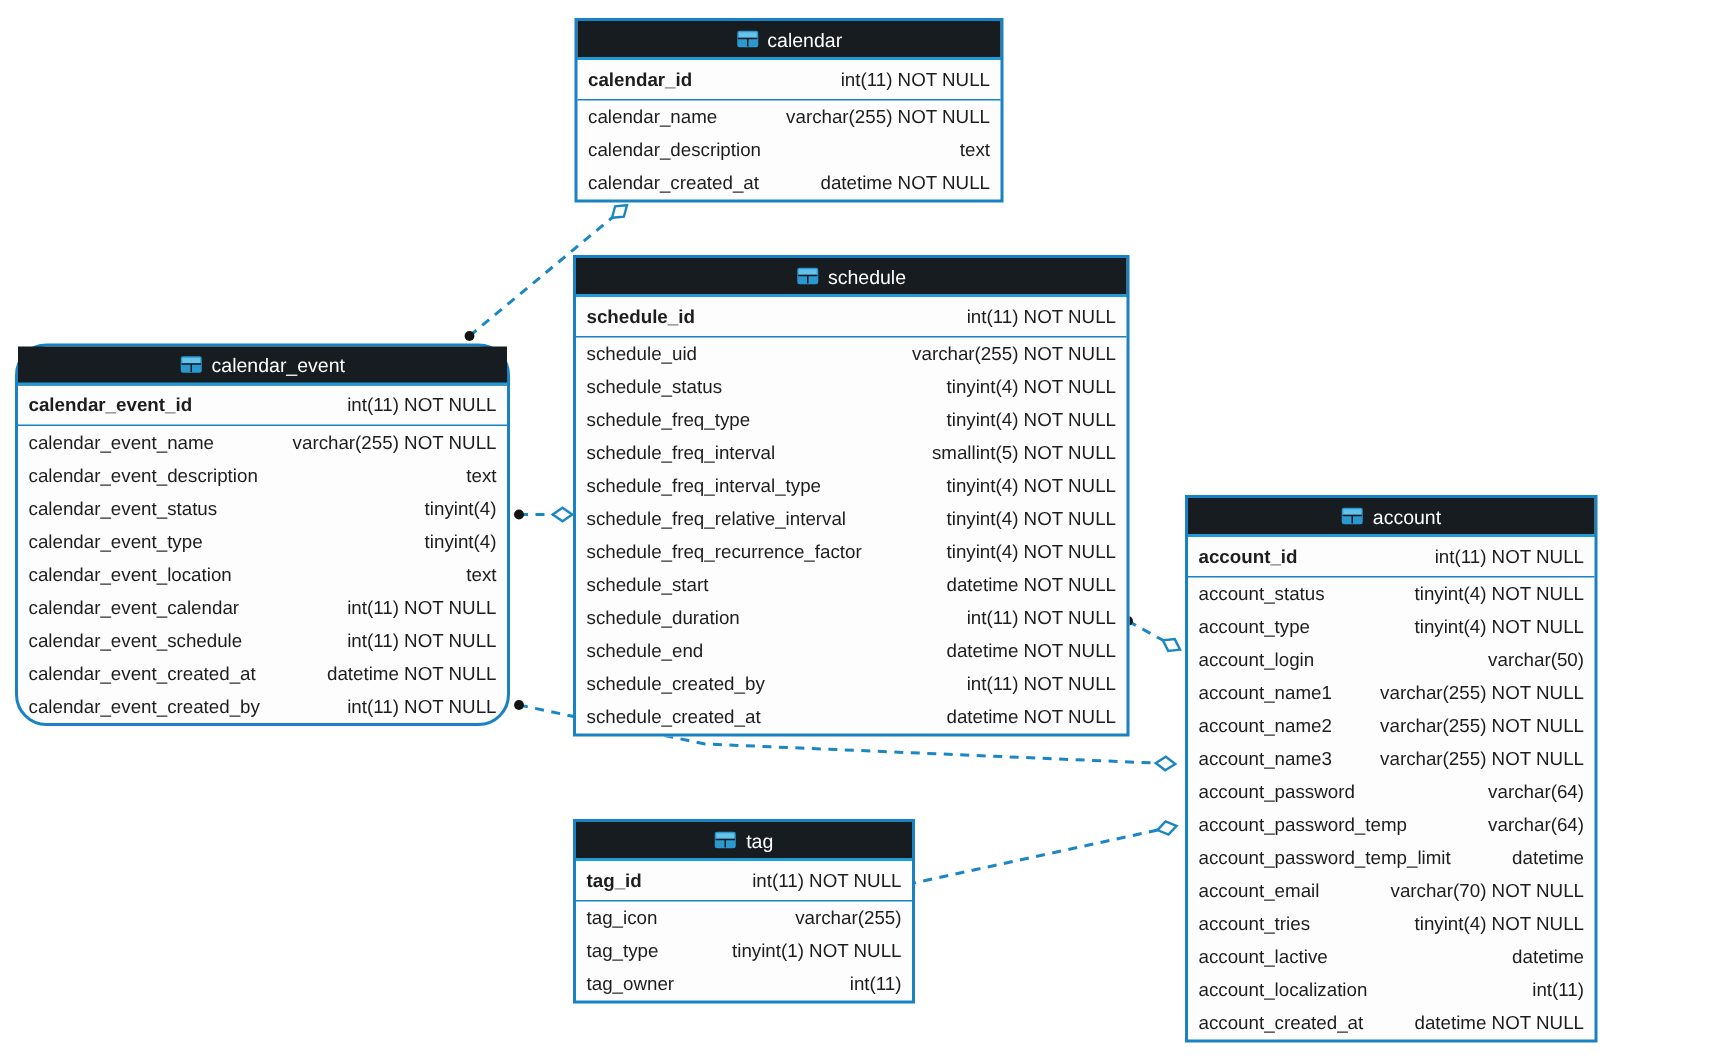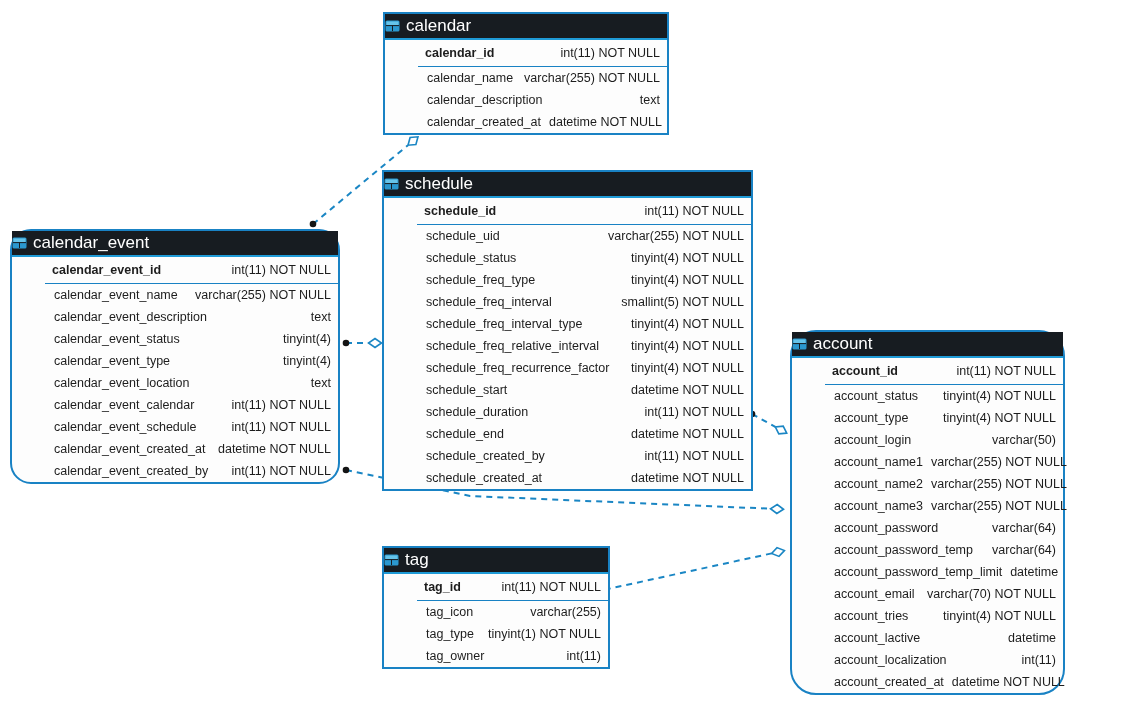--- a/index.html
+++ b/index.html
@@ -12,36 +12,35 @@
   .rel-dot{fill:var(--dot,#141414);}
   .rel-diamond{fill:#ffffff;stroke:var(--relation,#1a86c4);stroke-width:1.6;}
   .entity{
     position:absolute;box-sizing:border-box;
     border:2px solid var(--accent,#1982c4);
     background:var(--row-bg,#fdfdfd);
   }
   .entity-header{
     height:24px;background:var(--header-bg,#171c21);
     border-bottom:2px solid var(--header-line,#1f9bd7);
-    display:flex;align-items:center;justify-content:flex-start;gap:6px;
-    color:var(--header-text,#fff);font-size:17px;
+    display:flex;align-items:center;justify-content:center;gap:6px;
+    color:var(--header-text,#fff);font-size:13px;
   }
   .tbl-icon{flex:0 0 auto;display:block;}
   .pk-row{
     display:flex;justify-content:space-between;align-items:center;gap:8px;
     height:26px;padding:0 7px;border-bottom:1px solid var(--accent,#1982c4);
-    font-size:12.5px;color:var(--row-text,#1d1d1d);white-space:nowrap;margin-left:33px;
+    font-size:12.5px;color:var(--row-text,#1d1d1d);white-space:nowrap;
   }
   .pk-name{font-weight:bold;}
   .rows{display:block;}
   .row{
     display:flex;justify-content:space-between;align-items:center;gap:8px;
     height:22px;padding:0 7px;font-size:12.5px;color:var(--row-text,#1d1d1d);
     white-space:nowrap;
-    margin-left:35px;
   }
   .col-type,.pk-type{text-align:left;}
 </style>
 </head>
 <body>
 
 <div id="canvas">
   <svg id="relations" xmlns="http://www.w3.org/2000/svg">
       <g>
         <polyline class="rel-line" points="313,224 407.99837198628154,145.15135125138633"></polyline>
@@ -209,21 +208,21 @@
         <div class="row">
           <span class="col-name">calendar_event_created_at</span>
           <span class="col-type">datetime NOT NULL</span>
         </div>
         <div class="row">
           <span class="col-name">calendar_event_created_by</span>
           <span class="col-type">int(11) NOT NULL</span>
         </div>
       </div>
   </div>
-    <div class="entity" style="left: 790px; top: 330px; width: 275px; border-radius: 26px;">
+    <div class="entity" style="left: 790px; top: 330px; width: 275px;">
     <div class="entity-header">
       <svg class="tbl-icon" width="15" height="12" viewBox="0 0 15 12">
         <rect x="0.5" y="0.5" width="14" height="11" rx="1.5" class="icon-body" fill="#2b98cf"></rect>
         <rect x="1.5" y="1.5" width="12" height="3.5" class="icon-top" fill="#66c4ea"></rect>
         <line x1="1" y1="5.6" x2="14" y2="5.6" class="icon-line" stroke="#171c21" stroke-width="1"></line>
         <line x1="7.5" y1="5.6" x2="7.5" y2="11" class="icon-line" stroke="#171c21" stroke-width="1"></line>
       </svg>
       <span class="entity-title">account</span>
     </div>
     <div class="pk-row">

